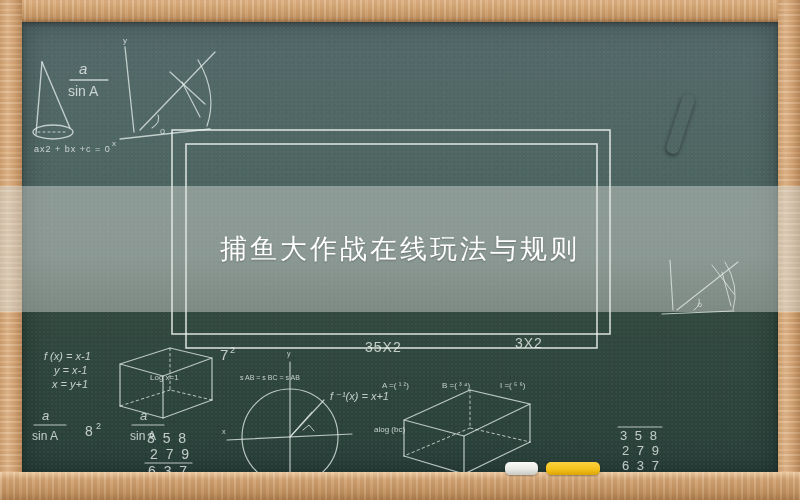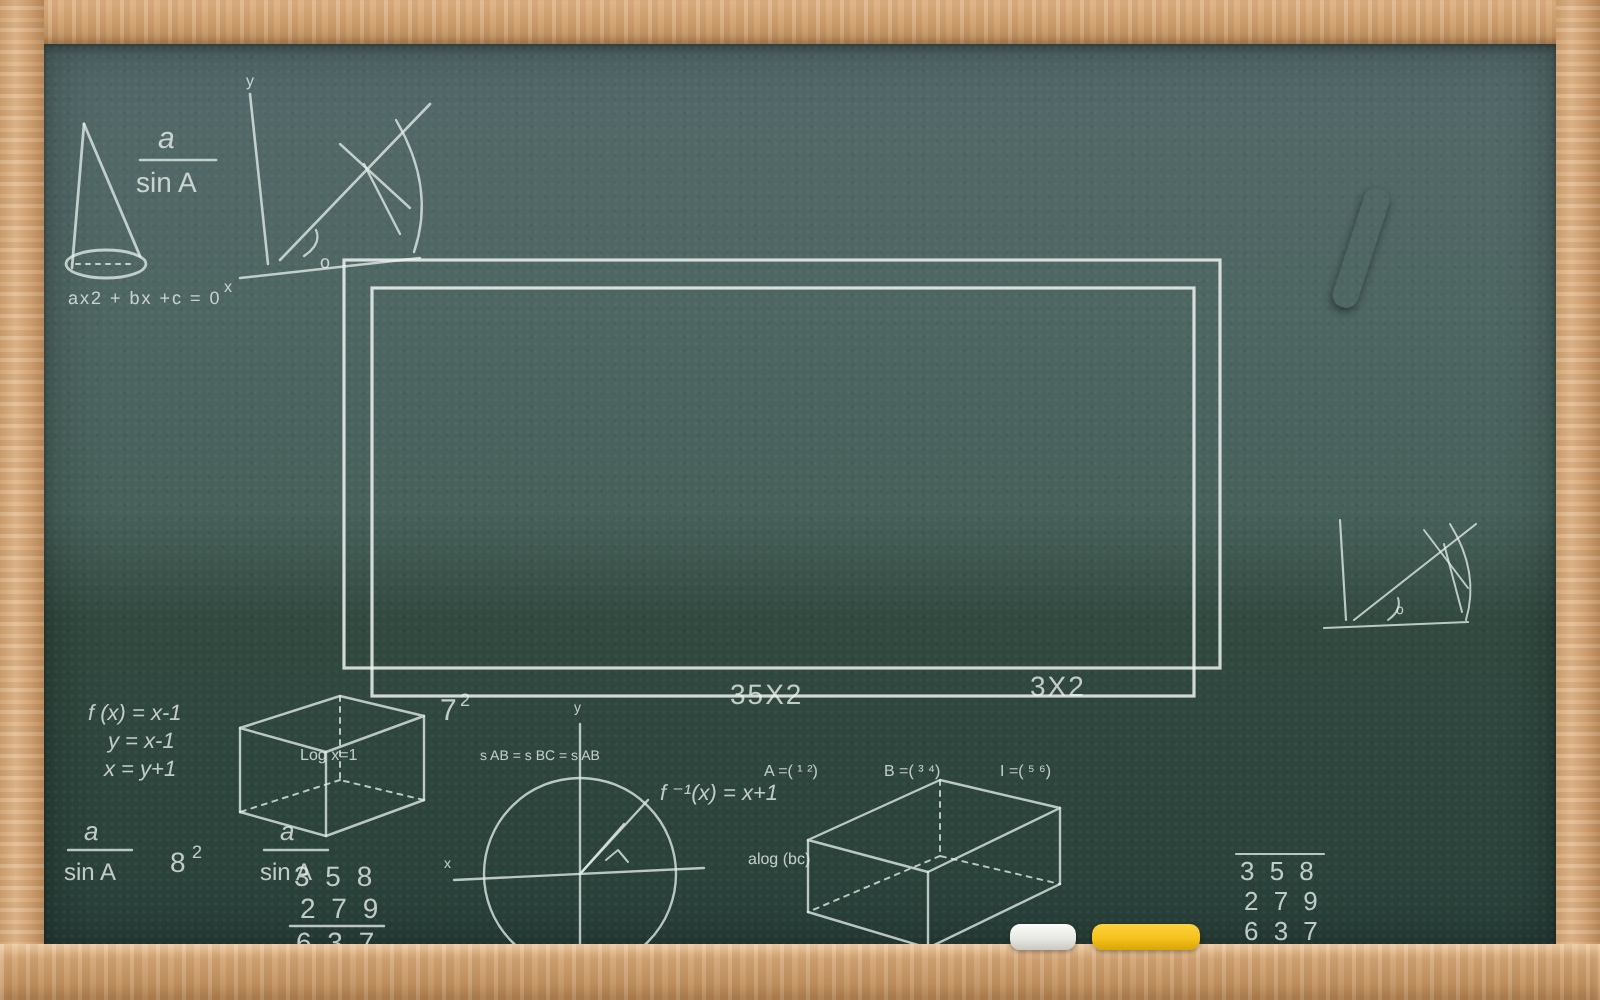--- a/index.html
+++ b/index.html
@@ -283,18 +283,21 @@
 
       <svg class="deco-rects" width="756" height="450" viewBox="0 0 756 450" aria-hidden="true">
         <rect x="150" y="108" width="438" height="204"></rect>
         <rect x="164" y="122" width="411" height="204"></rect>
       </svg>
     </div>
 
     <div class="chalk-stick chalk-tilt" style="left:652px;top:71px;"></div>
   </div>
 
+  <div class="title-band">
+    <div class="title-text">捕鱼大作战在线玩法与规则</div>
+  </div>
 
   <div class="ledge"></div>
   <div class="chalk-stick chalk-white"></div>
   <div class="chalk-stick chalk-yellow"></div>
 
 </div>
 
 </body></html>

